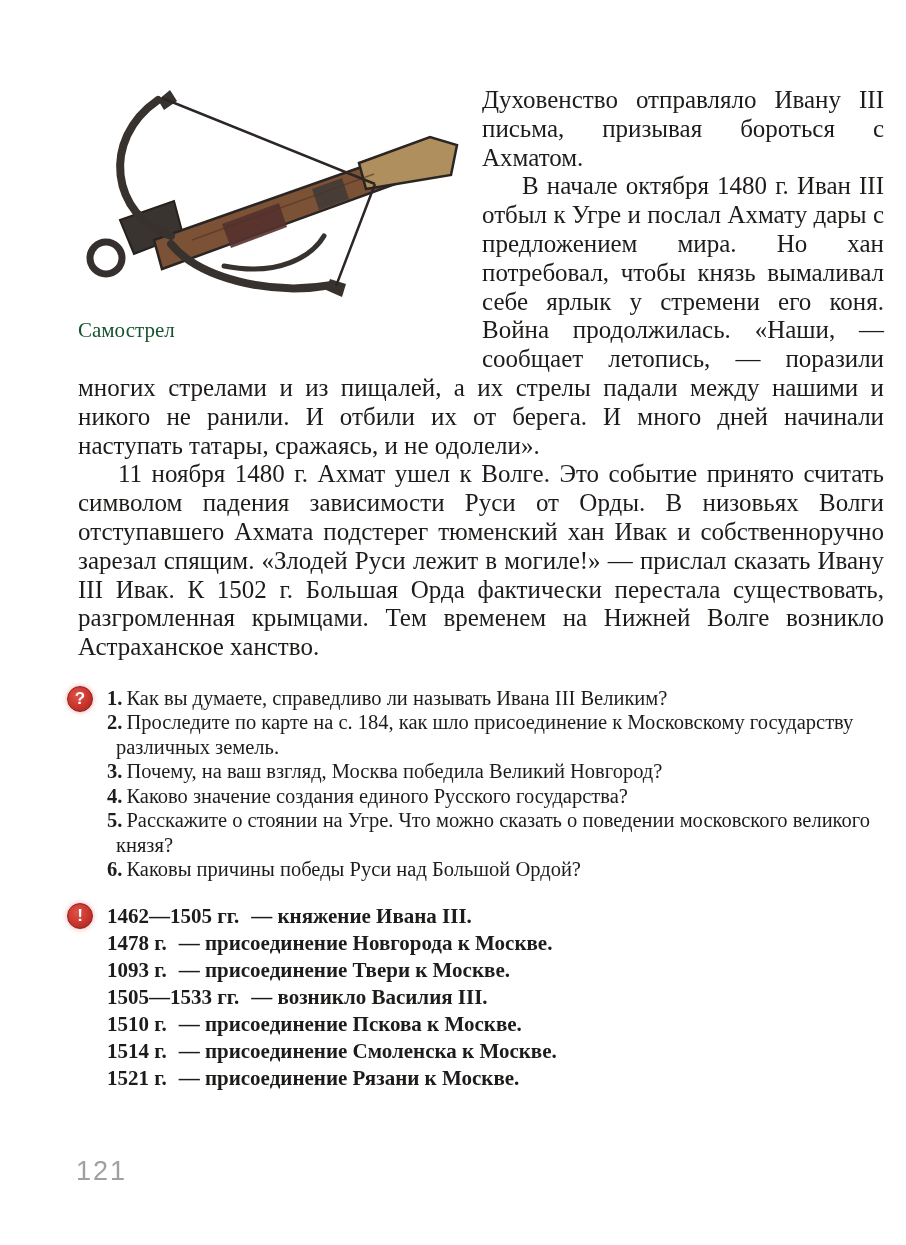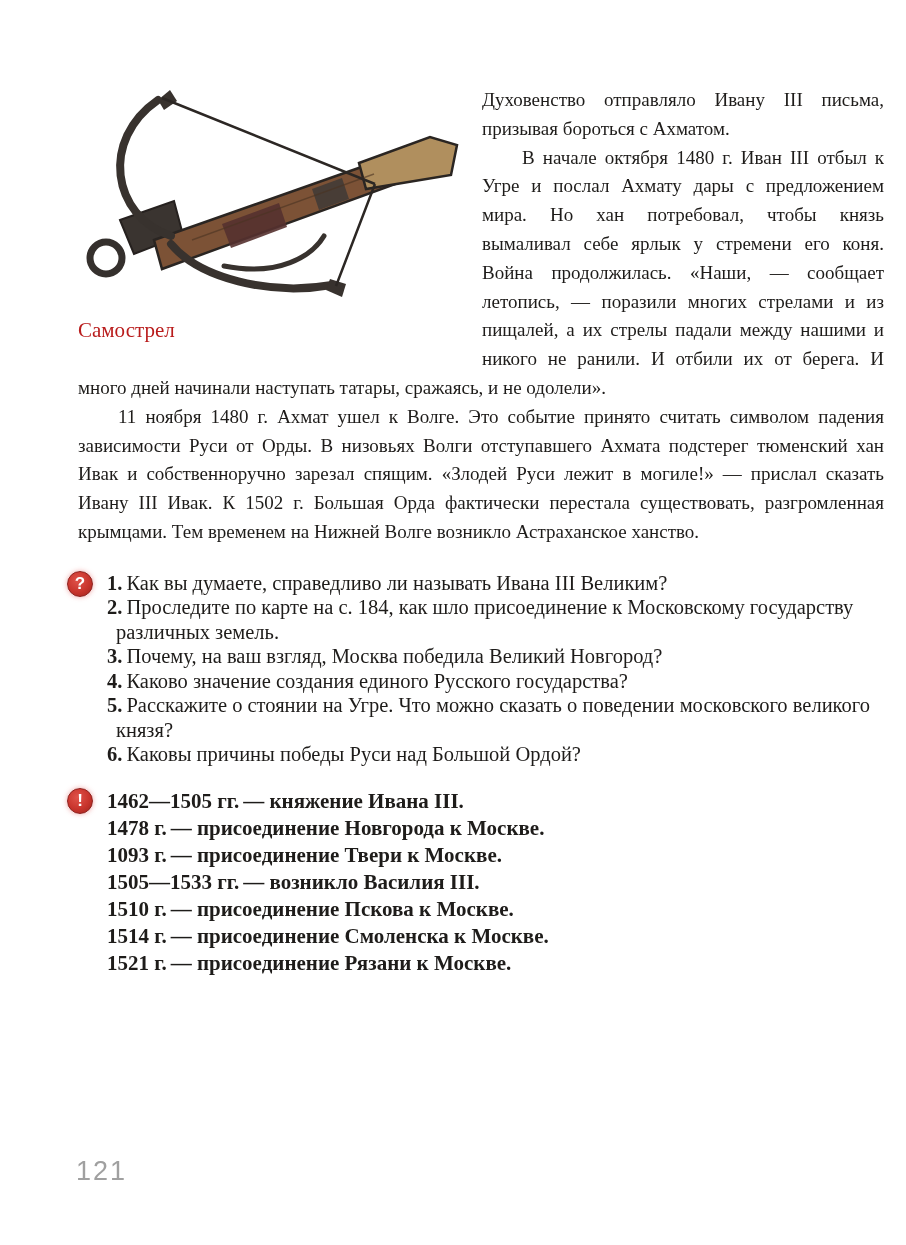--- a/index.html
+++ b/index.html
@@ -17,28 +17,28 @@
   .figure {
     float: left;
     width: 404px;
     margin: 2px 0 10px 0;
   }
   .figure svg { display: block; margin-left: -4px; }
   .caption {
     font-size: 21px;
     line-height: 24px;
     margin-top: 2px;
-    color: #b91c1c;
+    color: #14532d;
   }
 
   
   .body-text p {
     margin: 0;
     text-align: justify;
-    font-size: 19px;
+    font-size: 25px;
     line-height: 28.8px;
   }
   .p-indent { text-indent: 40px; }
 
   
   .section {
     clear: both;
     position: relative;
     margin-left: 29px;
   }
@@ -64,21 +64,21 @@
     line-height: 24.5px;
     padding-left: 9px;
     text-indent: -9px;
   }
   .q-num { font-weight: bold; margin-right: 4px; }
   .d-item {
     font-size: 21px;
     line-height: 27px;
     font-weight: bold;
   }
-  .d-date { margin-right: 4px; }
+  .d-date { margin-right: 12px; }
 
   .page-num {
     position: absolute;
     left: 76px; top: 1156px;
     font-family: "Liberation Sans", sans-serif;
     font-size: 27px;
     letter-spacing: 2px;
     color: #a0a0a0;
   }
 </style>

